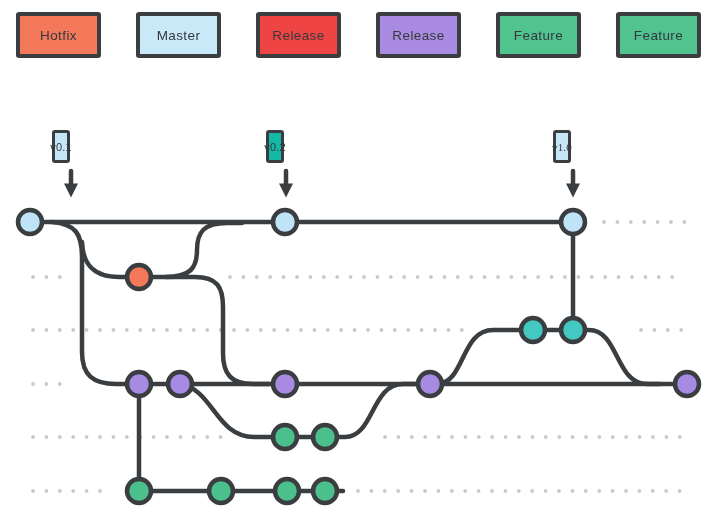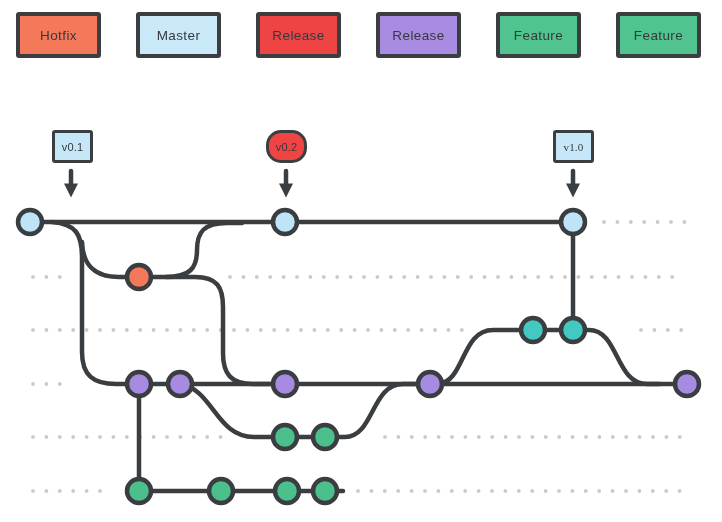--- a/index.html
+++ b/index.html
@@ -10,21 +10,21 @@
   #legend{
     position:absolute;left:16px;top:12px;display:flex;gap:35px;
   }
   .legend-box{
     width:85px;height:46px;box-sizing:border-box;
     border:4px solid #3a3e41;border-radius:3px;
     display:flex;align-items:center;justify-content:center;
     font-size:13.5px;letter-spacing:0.4px;color:#35393c;
   }
   .tag{
-    position:absolute;top:130px;width:41px;height:33px;box-sizing:border-box;
+    position:absolute;top:130px;width:18px;height:33px;box-sizing:border-box;
     border:3.5px solid #3a3e41;border-radius:3px;background:#c6e7f8;
     display:flex;align-items:center;justify-content:center;
     font-size:11px;letter-spacing:0.2px;color:#35393c;
   }
   #graph-svg{position:absolute;left:0;top:0;}
 </style>
 </head>
 <body>
 
 <div id="stage">
@@ -32,21 +32,21 @@
   <div id="legend">
     <div class="legend-box" style="background-color: rgb(244, 121, 91);">Hotfix</div>
     <div class="legend-box" style="background-color: rgb(201, 233, 249);">Master</div>
     <div class="legend-box" style="background-color: #ef4444;">Release</div>
     <div class="legend-box" style="background-color: rgb(169, 140, 226);">Release</div>
     <div class="legend-box" style="background-color: rgb(80, 195, 143);">Feature</div>
     <div class="legend-box" style="background-color: rgb(80, 195, 143);">Feature</div>
   </div>
 
   <div class="tag" style="left: 52px; background-color: rgb(198, 231, 248);">v0.1</div>
-  <div class="tag" style="left: 266px; background-color: #ef4444; border-radius: 15px;">v0.2</div>
+  <div class="tag" style="left: 266px; background-color: #14b8a6;">v0.2</div>
   <div class="tag" style="left: 553px; background-color: rgb(198, 231, 248); font-family: Liberation Serif, serif;">v1.0</div>
 
   <svg id="graph-svg" width="722" height="522" viewBox="0 0 722 522" xmlns="http://www.w3.org/2000/svg">
       <circle cx="604" cy="222" r="1.9" fill="#cbcbcb"></circle>
       <circle cx="617.4" cy="222" r="1.9" fill="#cbcbcb"></circle>
       <circle cx="630.8" cy="222" r="1.9" fill="#cbcbcb"></circle>
       <circle cx="644.1999999999999" cy="222" r="1.9" fill="#cbcbcb"></circle>
       <circle cx="657.5999999999999" cy="222" r="1.9" fill="#cbcbcb"></circle>
       <circle cx="670.9999999999999" cy="222" r="1.9" fill="#cbcbcb"></circle>
       <circle cx="684.3999999999999" cy="222" r="1.9" fill="#cbcbcb"></circle>

